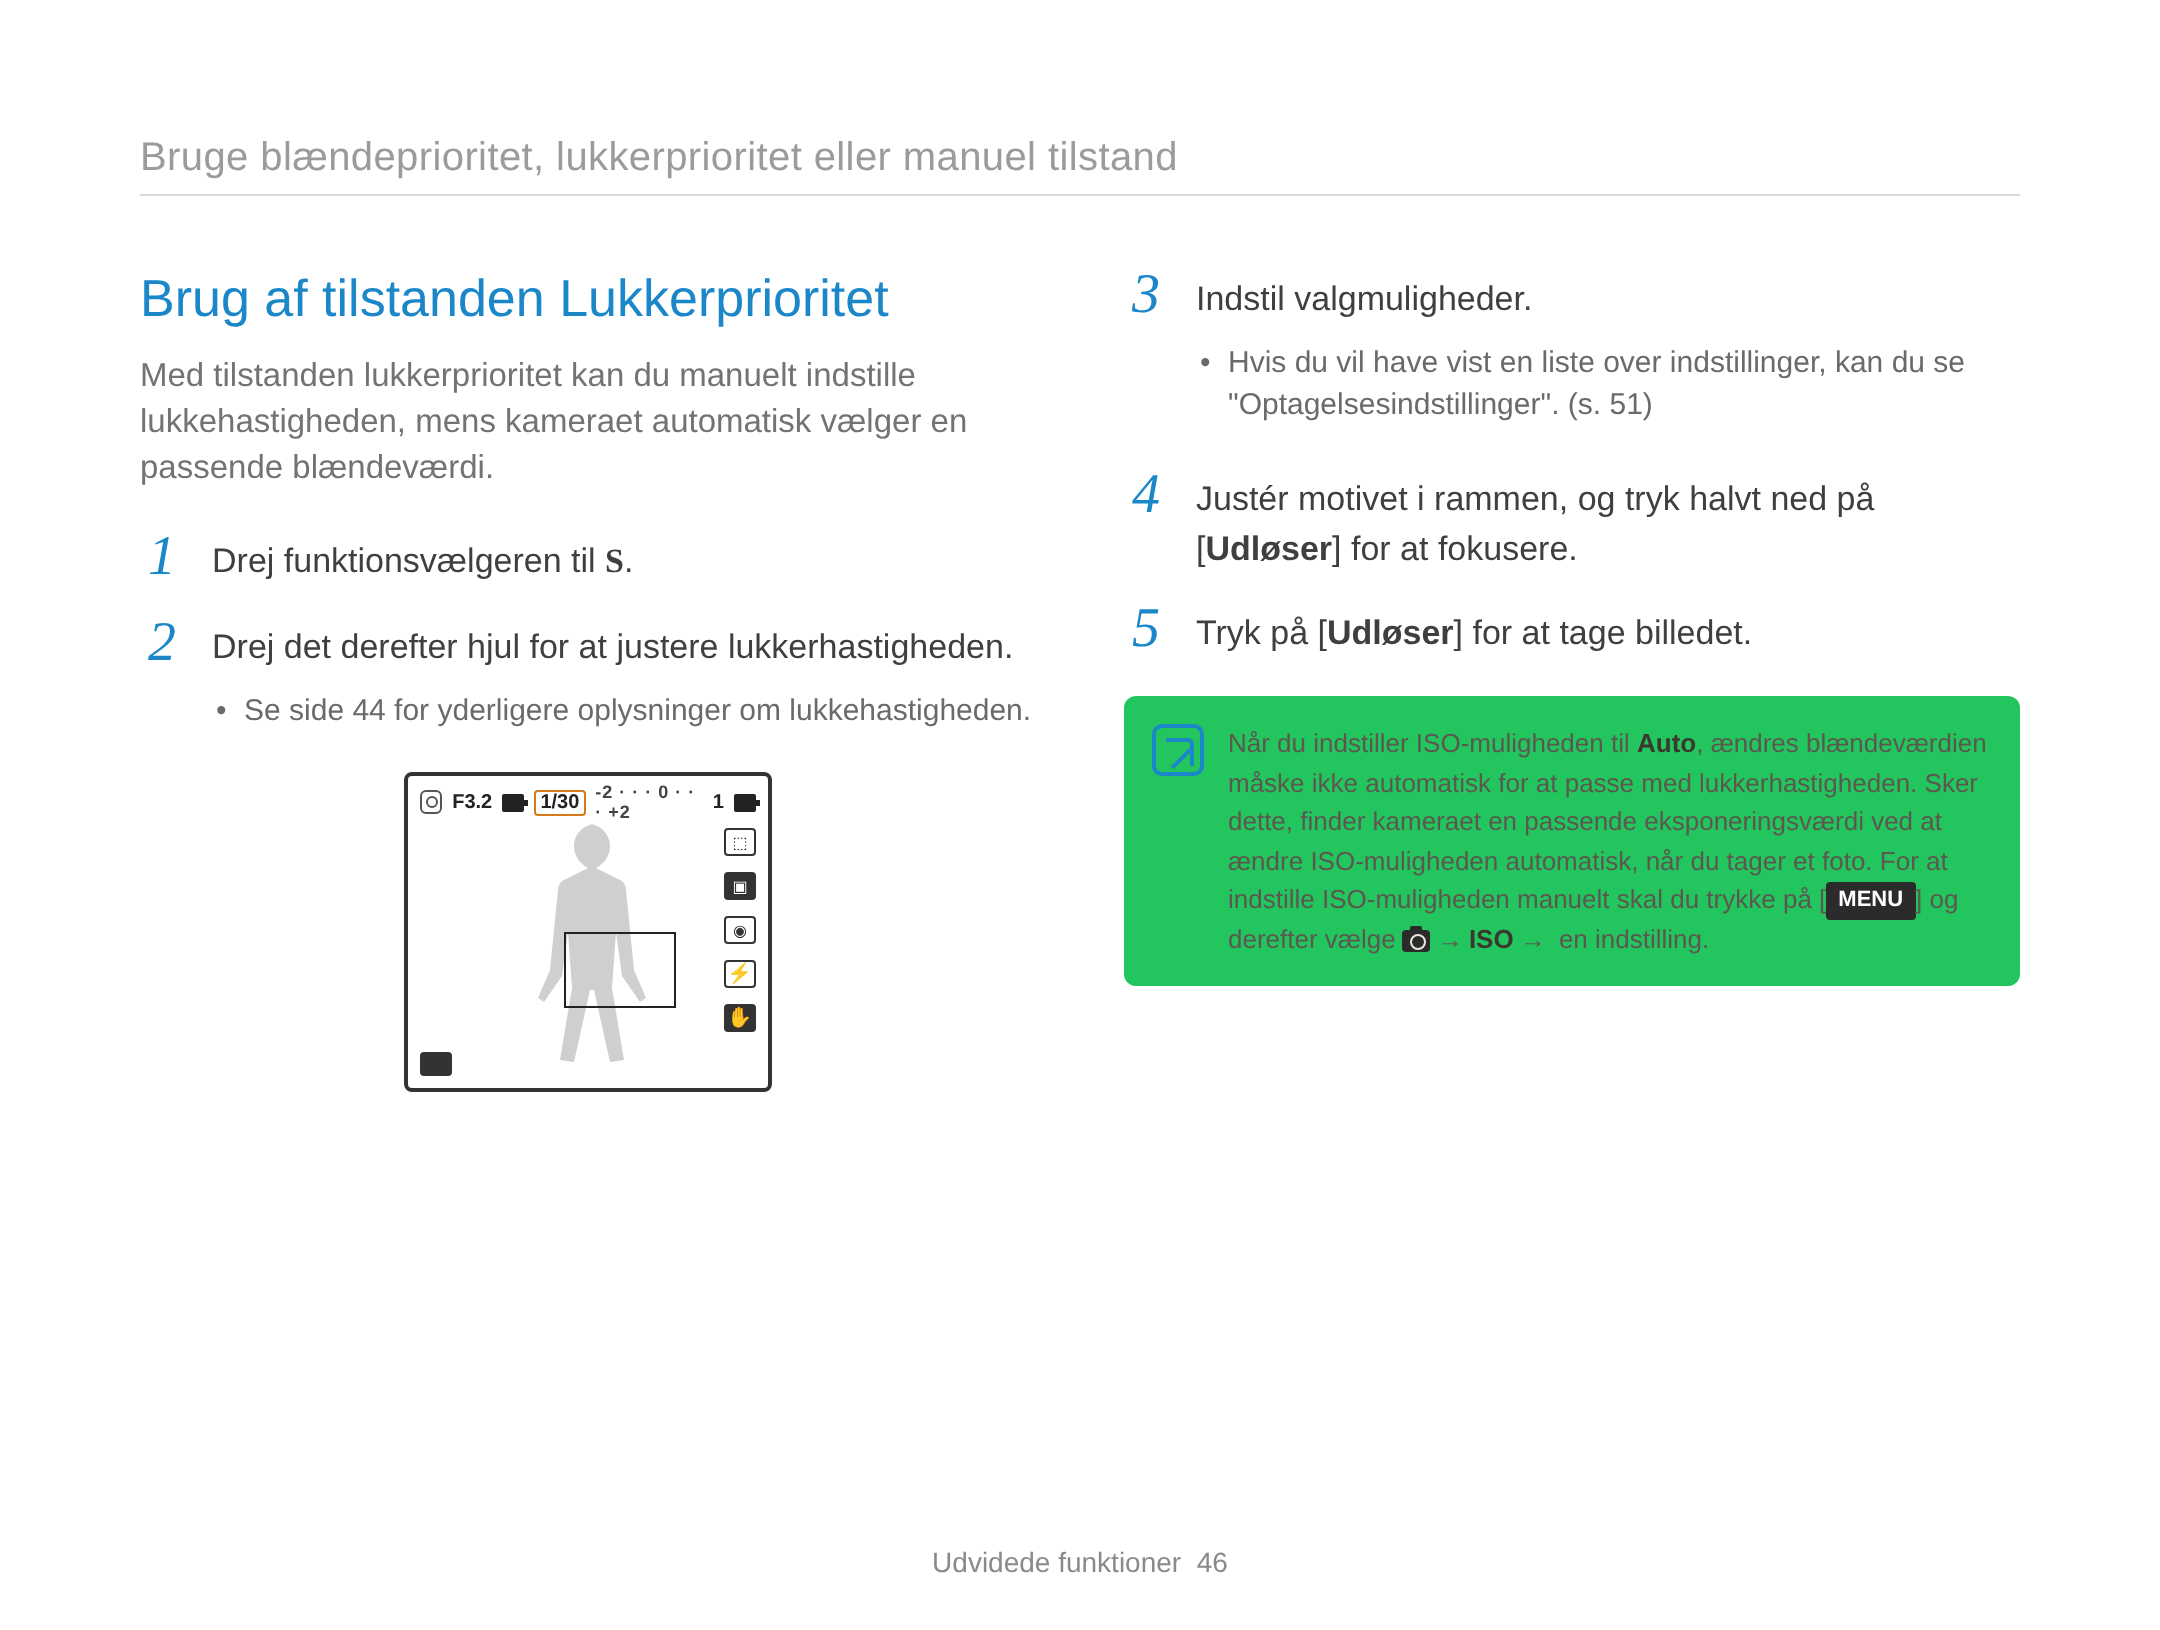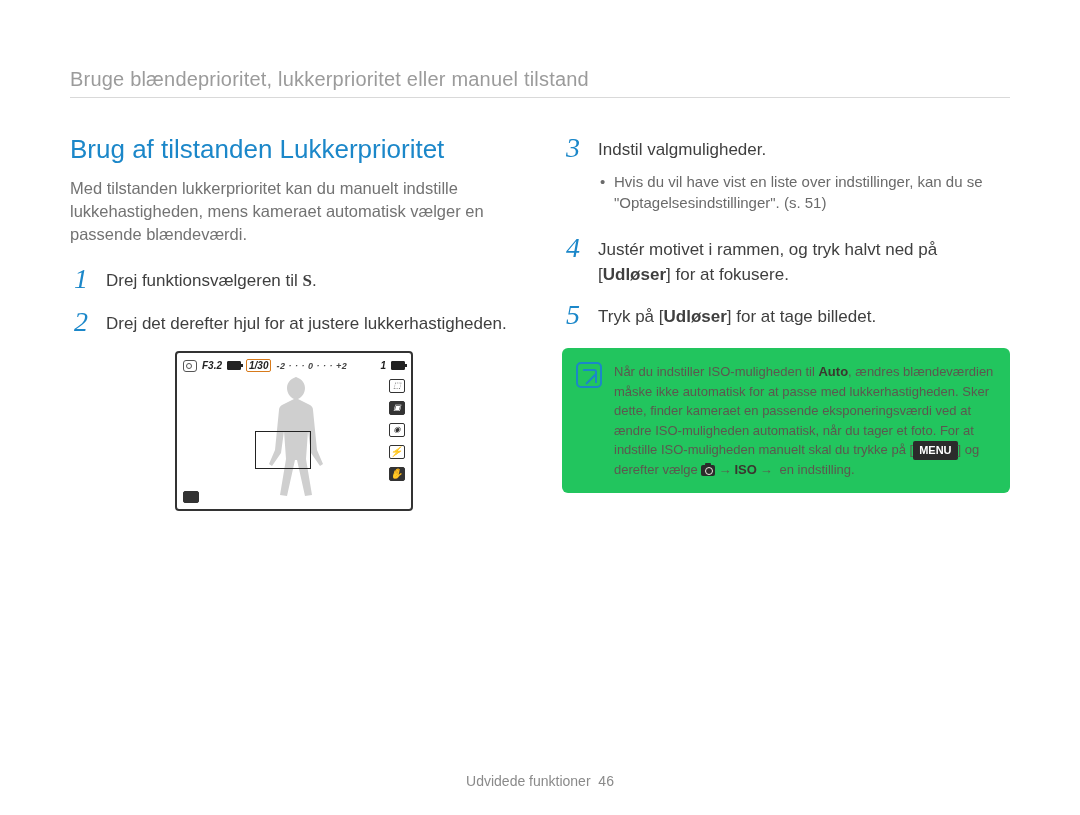--- a/index.html
+++ b/index.html
@@ -16,21 +16,21 @@
   .step-num { color: #1b87c9; font-size: 28px; font-style: italic; font-weight: 300; line-height: 1; min-width: 22px; text-align: center; font-family: Georgia, 'Times New Roman', serif; }
   .step-body { flex: 1; font-size: 17px; color: #3f3f3f; line-height: 1.45; padding-top: 4px; }
   .step-body .strong { font-weight: 700; }
   .step-body .mode-icon { display:inline-block; font-weight:700; font-family: Georgia, serif; }
   .sub-bullets { list-style: none; margin-top: 8px; }
   .sub-bullets li { position: relative; padding-left: 16px; font-size: 15px; color: #6a6a6a; line-height: 1.45; margin-bottom: 6px; }
   .sub-bullets li::before { content: "•"; position: absolute; left: 2px; top: 0; color: #6a6a6a; }
 
   
   .display-wrap { display: flex; justify-content: center; margin-top: 10px; }
-  .display { width: 238px; height: 160px; border: 2px solid #333; border-radius: 4px; background: #fff; position: relative; overflow: hidden; font-style: italic; }
+  .display { width: 184px; height: 160px; border: 2px solid #333; border-radius: 4px; background: #fff; position: relative; overflow: hidden; }
   .disp-top { position: absolute; top: 4px; left: 6px; right: 6px; height: 18px; display: flex; align-items: center; gap: 5px; font-size: 10px; font-weight: 700; color: #222; }
   .disp-top .corner-icon { width: 14px; height: 12px; border: 1px solid #555; border-radius: 3px; position: relative; }
   .disp-top .corner-icon::after { content:""; position:absolute; left:2px; top:2px; width:4px; height:4px; border:1px solid #555; border-radius:50%; }
   .disp-top .f { }
   .disp-top .battery { width: 14px; height: 9px; border: 1.5px solid #222; border-radius: 1px; position: relative; background:#222; }
   .disp-top .battery::after { content:""; position:absolute; right:-3px; top:2px; width:2px; height:3px; background:#222; }
   .shutter-box { border: 1.5px solid #d77a1b; border-radius: 2px; padding: 0 2px; color:#222; }
   .ev-scale { font-size: 9px; letter-spacing: 0.5px; color:#444; }
   .disp-rightcol { position: absolute; right: 6px; top: 26px; display: flex; flex-direction: column; gap: 8px; }
   .disp-rightcol .ic { width: 16px; height: 14px; border: 1.3px solid #333; border-radius: 2px; display:flex; align-items:center; justify-content:center; font-size:8px; color:#333; background:#fff; }
@@ -74,20 +74,23 @@
         <li class="step">
           <span class="step-num">1</span>
           <div class="step-body">
             <span>Drej funktionsvælgeren til </span><span class="mode-icon">S</span><span>.</span>
           </div>
         </li>
         <li class="step">
           <span class="step-num">2</span>
           <div class="step-body">
             <span>Drej det derefter hjul for at justere lukkerhastigheden.</span>
+            <ul class="sub-bullets">
+              <li>Se side 44 for yderligere oplysninger om lukkehastigheden.</li>
+            </ul>
           </div>
         </li>
       </ol>
 
       <div class="display-wrap">
         <div class="display">
           <div class="disp-top">
             <span class="corner-icon"></span>
             <span class="f">F3.2</span>
             <span class="battery"></span>

